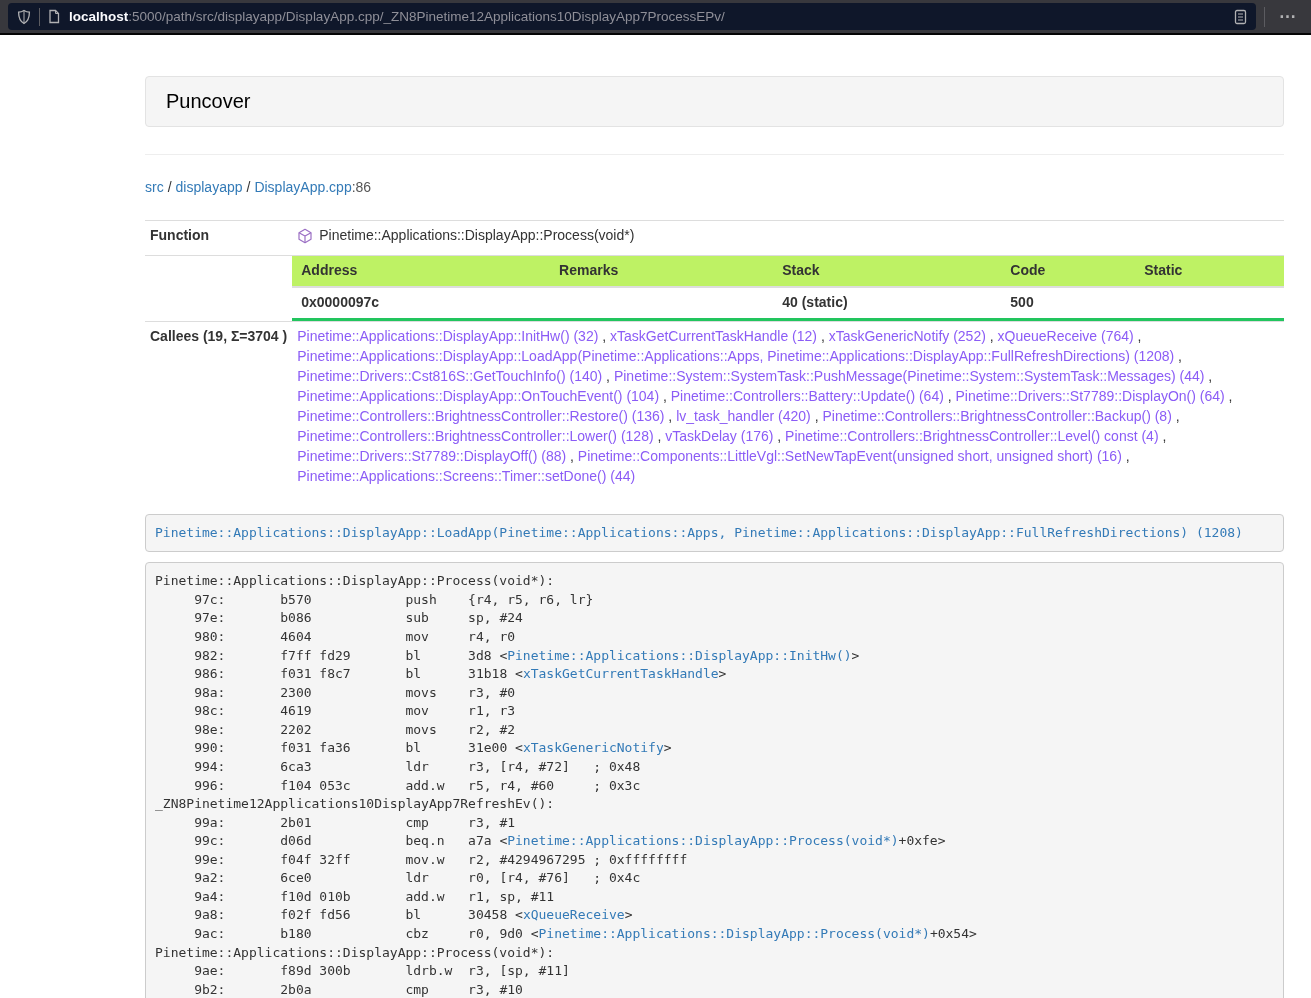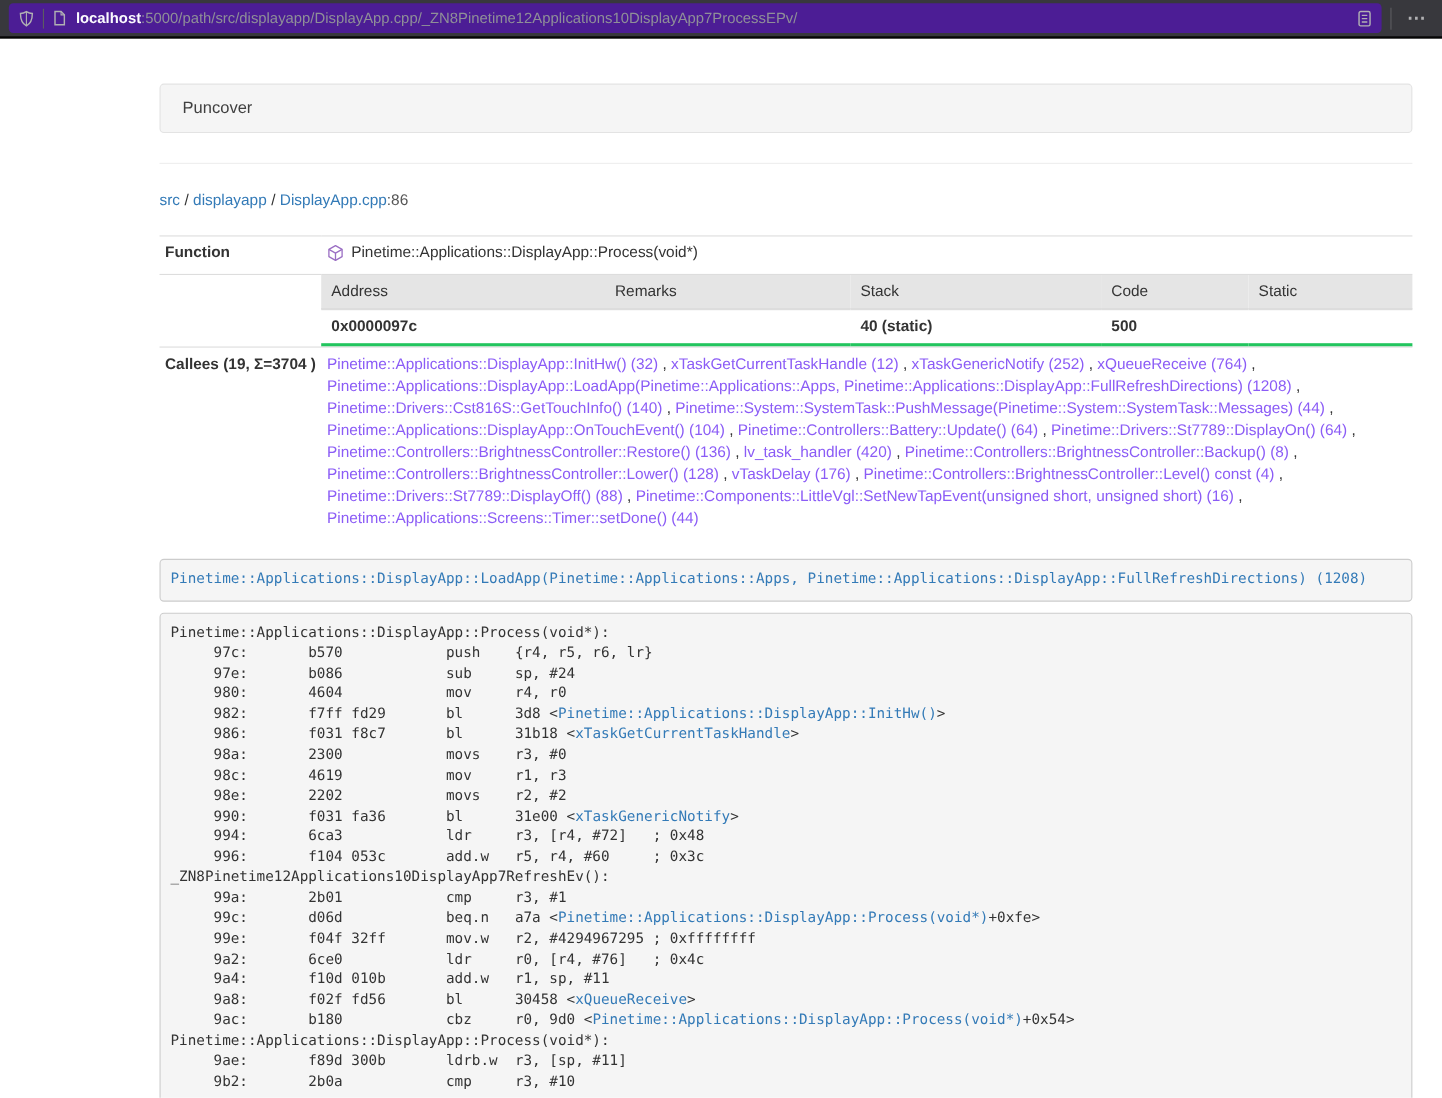--- a/index.html
+++ b/index.html
@@ -9,21 +9,21 @@
     font-family:"Liberation Sans", sans-serif; font-size:14px; line-height:1.42857; color:#333;
   }
   a { color:#337ab7; text-decoration:none; cursor:pointer; }
 
   
   .browser-bar {
     height:35px; background:#38383d; display:flex; align-items:center;
     padding:0 8px; border-bottom:2px solid #050505;
   }
   .url-field {
-    flex:1; height:27px; background:#4c1d95; border-radius:4px;
+    flex:1; height:27px; background:#0f172a; border-radius:4px;
     display:flex; align-items:center; padding:0 8px; min-width:0;
   }
   .chrome-icon { display:inline-flex; align-items:center; justify-content:center; flex:0 0 auto; }
   .chrome-icon svg { display:block; }
   .field-sep { width:1px; height:18px; background:#5c5c61; margin:0 7px; flex:0 0 auto; }
   .url-text {
     font-size:13.5px; color:#8f8f98; white-space:nowrap; overflow:hidden;
     margin-left:8px; flex:1; min-width:0;
   }
   .url-host { color:#fbfbfe; font-weight:bold; }
@@ -32,21 +32,21 @@
   .more-btn {
     background:none; border:0; color:#b1b1b3; font-size:17px; font-weight:bold;
     letter-spacing:1px; cursor:pointer; padding:2px 6px; line-height:1;
   }
 
   
   .page { margin-left:145px; width:1139px; }
 
   .well {
     margin-top:41px; background:#f5f5f5; border:1px solid #e3e3e3; border-radius:4px;
-    padding:13px 20px; color:#404040; font-size:15px; line-height:1.15;
+    padding:13px 20px; color:#000000; font-size:20px; line-height:1.15;
   }
   hr.rule { border:0; border-top:1px solid #eee; margin:27px 0 23px; }
 
   .crumbs { margin-bottom:22px; }
   .crumbs .sep { color:#333; padding:0 4px; }
   .crumbs .lineno { color:#555; }
 
   
   table.ftable { width:100%; border-collapse:collapse; }
   table.ftable > tbody > tr > th,
@@ -56,21 +56,21 @@
   }
   table.ftable > tbody > tr > th { font-weight:bold; width:145px; white-space:nowrap;margin-left:27px; }
   .fn-sig { display:inline-flex; align-items:center; gap:6px; }
   .cube-icon svg { display:block; }
 
   td.inner-cell { padding:0 0 0 0 !important; }
   table.itable { width:100%; border-collapse:collapse; }
   table.itable th, table.itable td {
     padding:5px 5px 5px 9px; text-align:left; font-size:14px; line-height:1.42857;
   }
-  table.itable thead th { background:#e5e5e5; border-bottom:2px solid #ddd; font-weight:normal; }
+  table.itable thead th { background:#bef264; border-bottom:2px solid #ddd; font-weight:bold; }
   table.itable tbody td { border-bottom:3px solid #22c55e;font-weight:bold; }
   .col-address { width:26%; } .col-remarks { width:22.5%; } .col-stack { width:23%; }
   .col-code { width:13.5%; } .col-static { width:15%; }
 
   .callees-cell a { color:#8b5cf6; }
 
   
   pre.codebox {
     font-family:"DejaVu Sans Mono", monospace; font-size:13px; line-height:1.42857;
     background:#f5f5f5; border:1px solid #ccc; border-radius:4px; color:#333;

